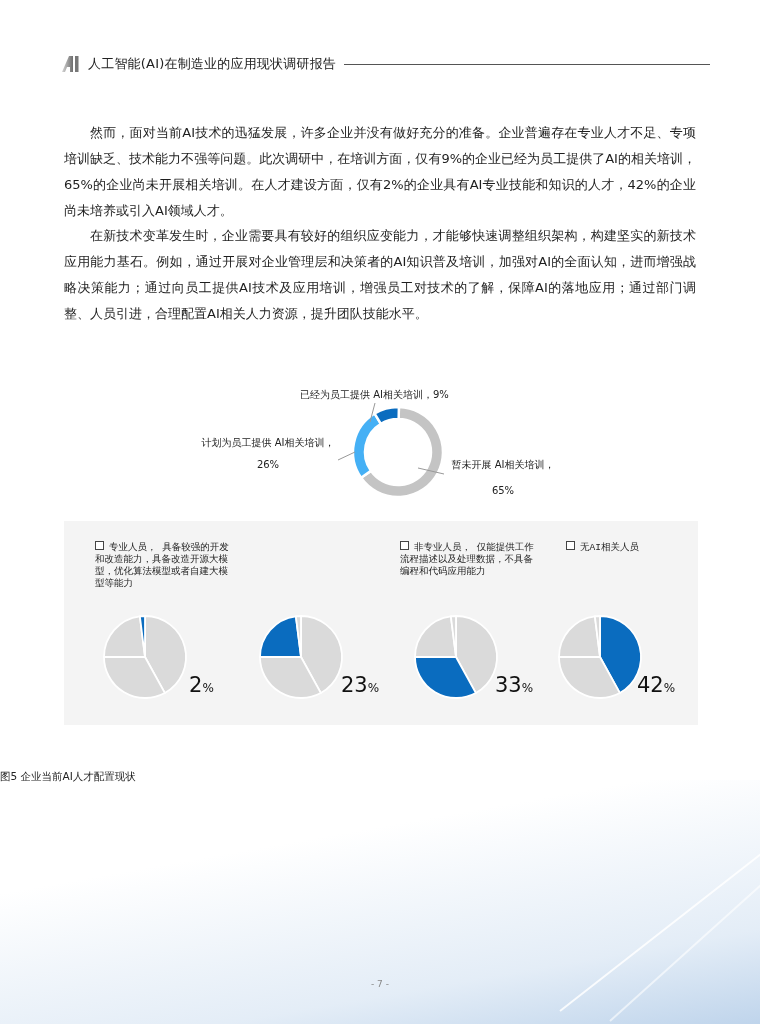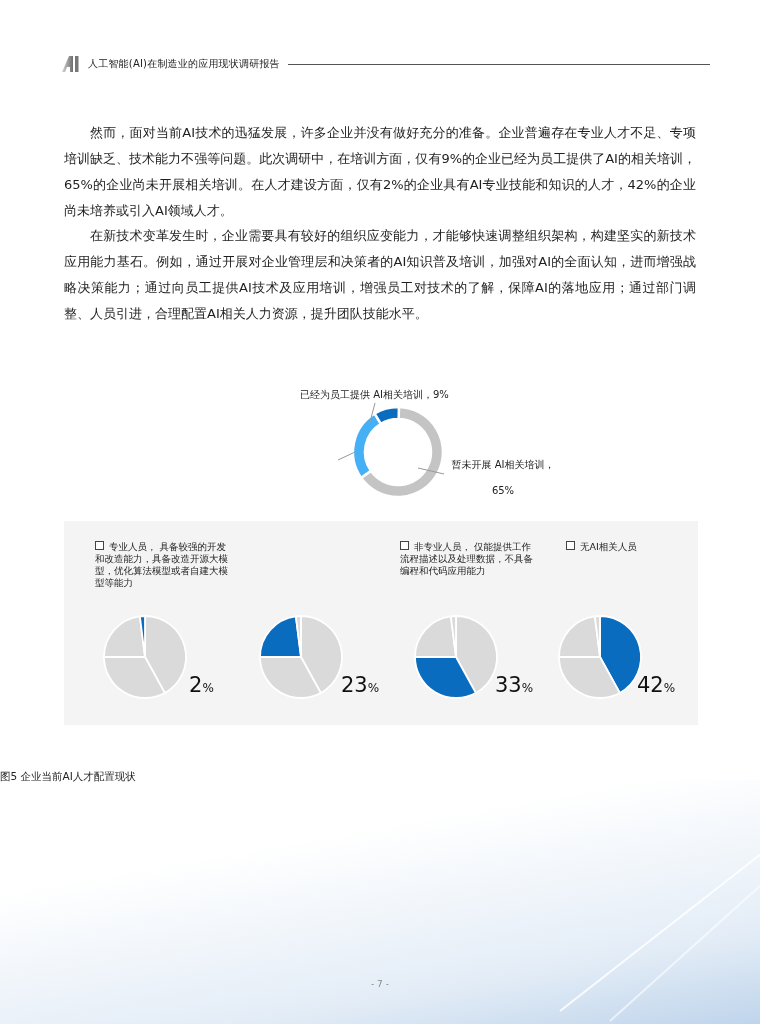--- a/index.html
+++ b/index.html
@@ -18,41 +18,41 @@
     position: absolute; height: 2px; background: rgba(255,255,255,0.85);
     transform-origin: left center; pointer-events: none;
   }
   .header {
     position: absolute; left: 62px; top: 55px; width: 648px; height: 18px;
     display: flex; align-items: center;
   }
   .logo {
     width: 20px; height: 16px; margin-right: 6px; position: relative;
   }
-  .header-title { font-size: 10px; color: #222; white-space: nowrap; margin-right: 8px; letter-spacing: 0.2px; }
+  .header-title { font-size: 13px; color: #222; white-space: nowrap; margin-right: 8px; letter-spacing: 0.2px; }
   .header-rule { flex: 1; height: 1px; background: #555; }
   .para {
     position: absolute; left: 64px; width: 632px;
     font-size: 13px; line-height: 26px; color: #1e1e1e;
     text-indent: 26px; text-align: justify; margin: 0;
   }
   #p1 { top: 120px; }
   #p2 { top: 223px; }
 
   .donut-area { position: absolute; left: 0; top: 370px; width: 760px; height: 150px; }
   .donut-svg { position: absolute; left: 0; top: 0; }
   .lbl { position: absolute; font-size: 10px; color: #222; white-space: nowrap; }
   .lbl.center { text-align: center; }
 
   .panel {
     position: absolute; left: 64px; top: 521px; width: 634px; height: 204px;
     background: #f4f4f4;
   }
   .cat {
-    position: absolute; top: 20px; font-size: 9.5px; line-height: 12px; color: #222;
+    position: absolute; top: 20px; font-size: 9.5px; line-height: 12px; color: #222; font-family: Liberation Mono, monospace;
   }
   .cat .box {
     display: inline-block; width: 7px; height: 7px; border: 1px solid #444;
     margin-right: 5px; vertical-align: 0px; background: #fff;
   }
   .cat .txt { display: inline; }
   .pie-svg { position: absolute; top: 0; left: 0; }
   .pct {
     position: absolute; top: 152px; font-size: 21px; color: #111; line-height: 24px;
   }
@@ -99,20 +99,24 @@
         <path d="M0.8999400011999886,-44.991000299995996 A45,45 0 1 1 -36.92745529727853,25.716979707335305 L-27.08013388467092,18.85911845204589 A33,33 0 1 0 0.6599560008799916,-32.99340021999706 Z" fill="#c4c4c4" stroke="#fff" stroke-width="2.5"></path>
         <path d="M-36.92745529727853,25.716979707335305 A45,45 0 0 1 -23.347539019356503,-38.46936991607252 L-17.12152861419477,-28.210871271786516 A33,33 0 0 0 -27.08013388467092,18.85911845204589 Z" fill="#45b0f5" stroke="#fff" stroke-width="2.5"></path>
         <path d="M-23.347539019356503,-38.46936991607252 A45,45 0 0 1 0.8999400011999583,-44.991000299995996 L0.6599560008799694,-32.99340021999706 A33,33 0 0 0 -17.12152861419477,-28.210871271786516 Z" fill="#0a6cbf" stroke="#fff" stroke-width="2.5"></path>
       </g>
 
     <line x1="375" y1="33" x2="370" y2="52" stroke="#999" stroke-width="1"></line>
     <line x1="338" y1="90" x2="355" y2="82" stroke="#999" stroke-width="1"></line>
     <line x1="418" y1="98" x2="444" y2="104" stroke="#999" stroke-width="1"></line>
   </svg>
   <div class="lbl" style="left:300px;top:18px;">已经为员工提供 AI相关培训，9%</div>
+  <div class="lbl center" style="left:198px;top:66px;width:140px;">
+    <div>计划为员工提供 AI相关培训，</div>
+    <div style="margin-top:9px">26%</div>
+  </div>
   <div class="lbl center" style="left:448px;top:88px;width:110px;">
     <div>暂未开展 AI相关培训，</div>
     <div style="margin-top:13px">65%</div>
   </div>
 </div>
 
 <div class="panel">
   <svg class="pie-svg" width="634" height="204" id="pies-svg">
       <g transform="translate(81,136)">
         <path d="M0,0 L0,-41 A41,41 0 0 1 19.75190063817034,35.9285738817984 Z" fill="#dadada" stroke="#fff" stroke-width="1.8"></path>

